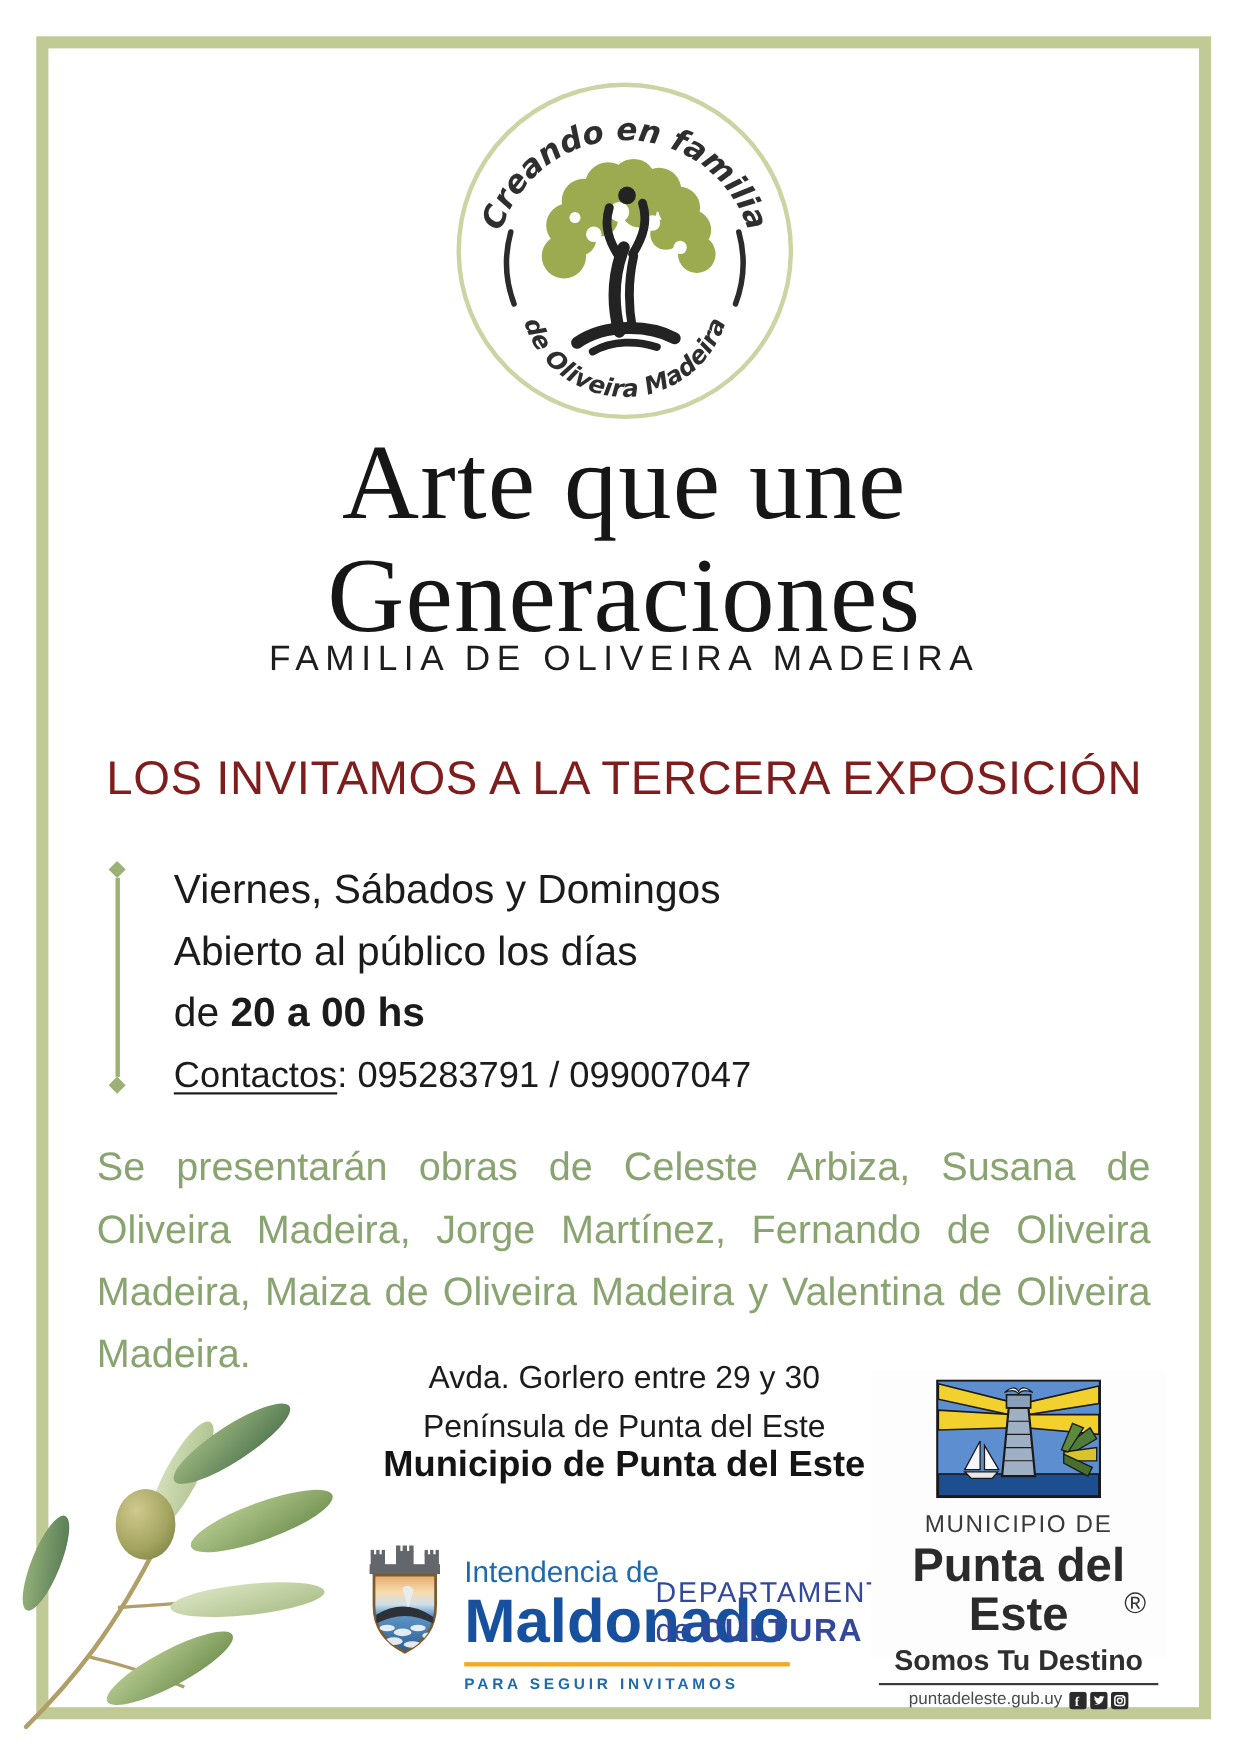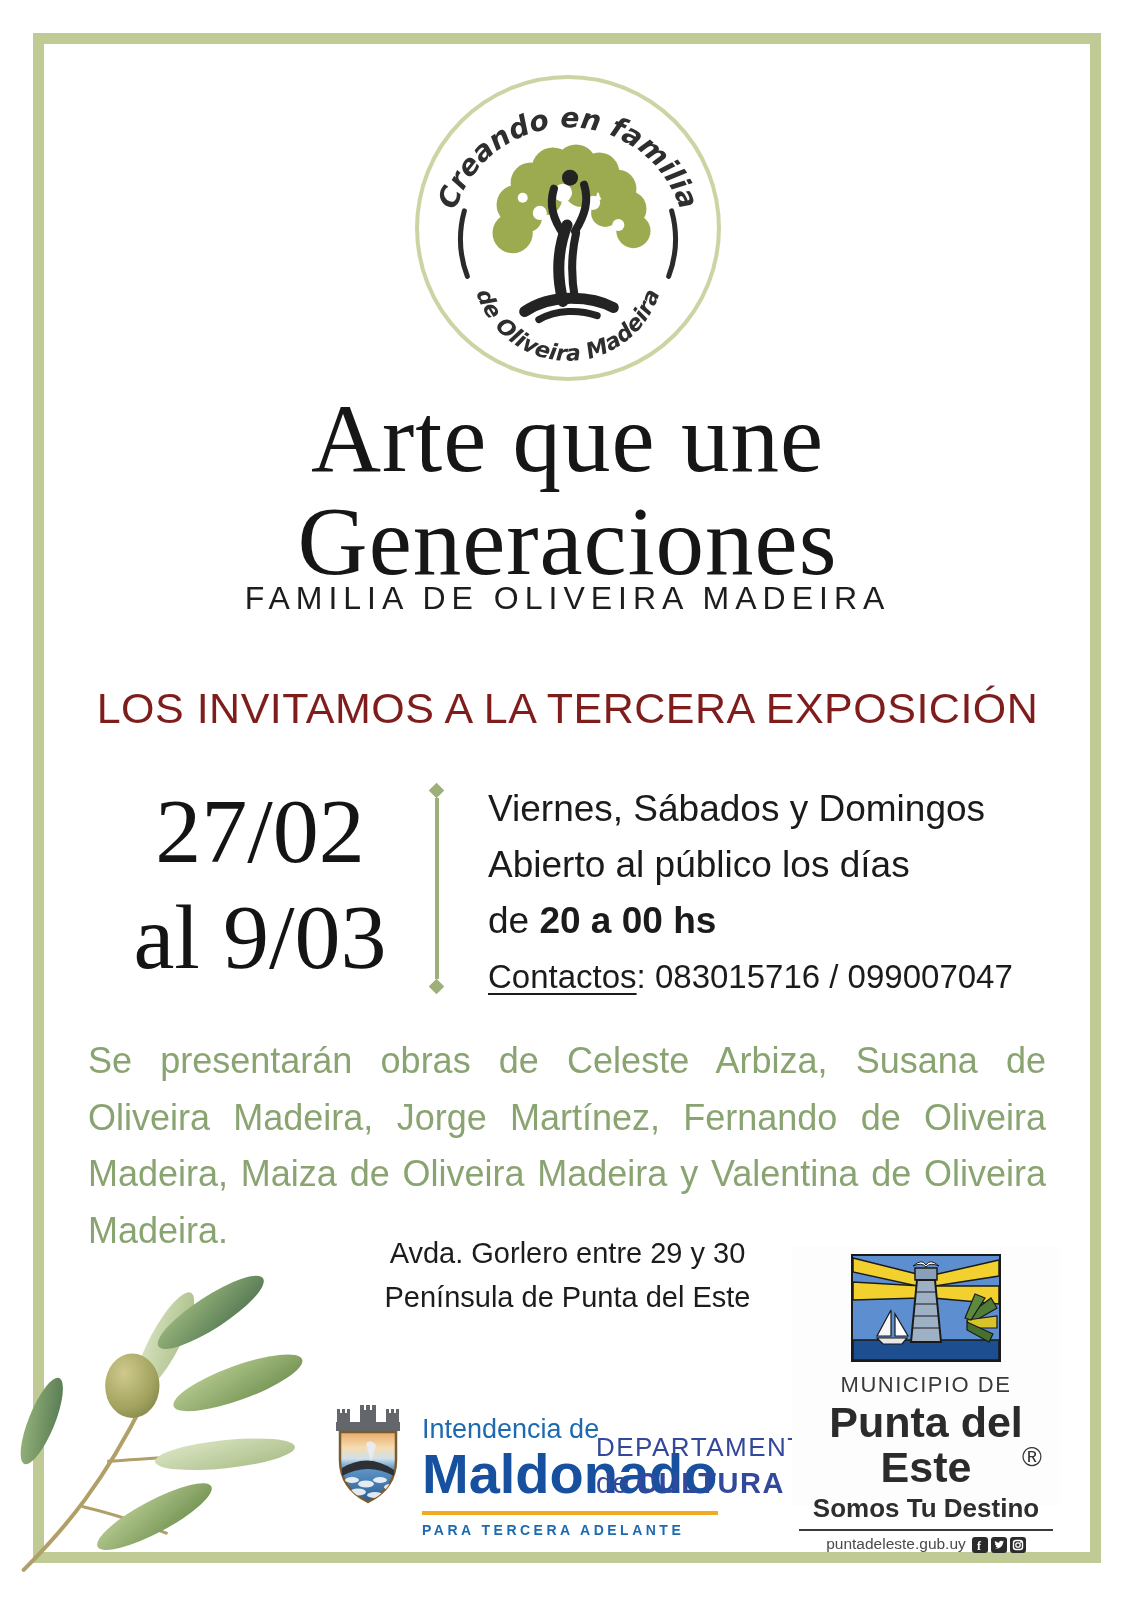--- a/index.html
+++ b/index.html
@@ -128,43 +128,40 @@
 
   <div class="title">
     <div>Arte que une</div>
     <div>Generaciones</div>
   </div>
   <div class="subtitle">FAMILIA DE OLIVEIRA MADEIRA</div>
 
   <div class="invitation">LOS INVITAMOS A LA TERCERA EXPOSICIÓN</div>
 
   <div class="date-section">
-    <div class="dates">
-      <div>27/02</div>
-      <div>al 9/03</div>
-    </div>
     <div class="divider">
       <div class="diamond"></div>
       <div class="divider-line"></div>
       <div class="diamond"></div>
     </div>
     <div class="schedule">
       <div>Viernes, Sábados y Domingos</div>
       <div>Abierto al público los días</div>
       <div><span>de </span><span class="bold">20 a 00 hs</span></div>
-      <div class="contacts"><span class="underl">Contactos</span><span>: 083015716 / 099007047</span></div>
+      <div class="contacts"><span class="underl">Contactos</span><span>: 095283791 / 099007047</span></div>
     </div>
   </div>
 
   <div class="artists">Se presentarán obras de Celeste Arbiza, Susana de Oliveira Madeira, Jorge Martínez, Fernando de Oliveira Madeira, Maiza de Oliveira Madeira y Valentina de Oliveira Madeira.</div>
 
   <div class="address">
     <div>Avda. Gorlero entre 29 y 30</div>
     <div>Península de Punta del Este</div>
   </div>
+  <div class="venue">Municipio de Punta del Este</div>
 
   <svg class="olive" viewBox="0 0 300 330">
     <defs>
       <linearGradient id="leafDark" x1="0" y1="0" x2="1" y2="1">
         <stop offset="0" stop-color="#9db97e"></stop>
           <stop offset="1" stop-color="#4f7450"></stop>
       </linearGradient>
       <linearGradient id="leafLight" x1="0" y1="0" x2="1" y2="1">
         <stop offset="0" stop-color="#dce6c4"></stop>
           <stop offset="1" stop-color="#a9bd87"></stop>
@@ -231,21 +228,21 @@
             <ellipse cx="60" cy="85" rx="6" ry="3"></ellipse>
           <ellipse cx="28" cy="90" rx="8" ry="3.5"></ellipse>
             <ellipse cx="45" cy="93" rx="8" ry="3"></ellipse>
         </g>
       </g>
     </svg>
     <div class="maldonado-text">
       <div class="mald-l1">Intendencia de</div>
       <div class="mald-l2">Maldonado</div>
       <div class="mald-bar"></div>
-      <div class="mald-tag">PARA TERCERA ADELANTE</div>
+      <div class="mald-tag">PARA SEGUIR INVITAMOS</div>
     </div>
   </div>
 
   <div class="cultura">
     <div class="cult-l1">DEPARTAMENTO</div>
     <div class="cult-l2"><span>de </span><span class="name">CULTURA</span></div>
   </div>
 
   <div class="pde">
     <svg width="150" height="108" viewBox="0 0 150 108">

